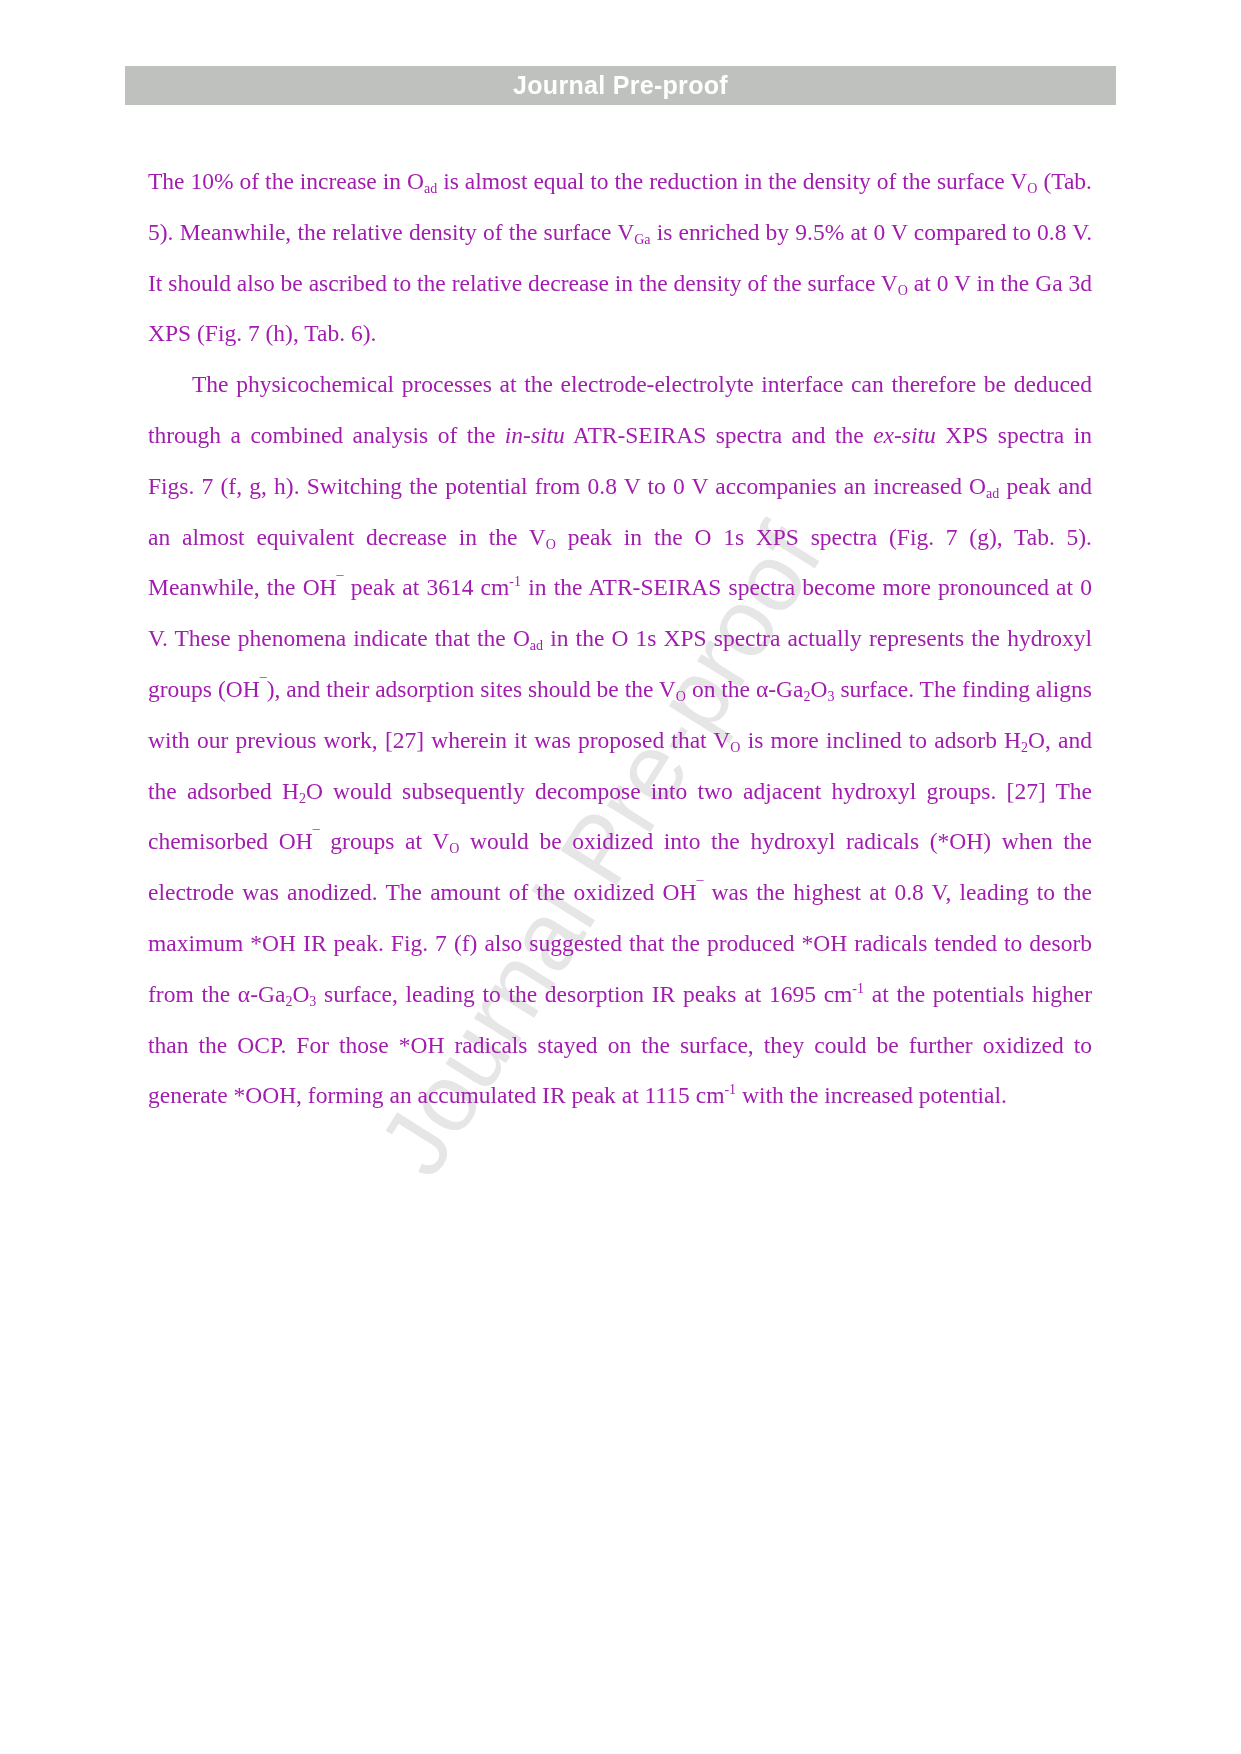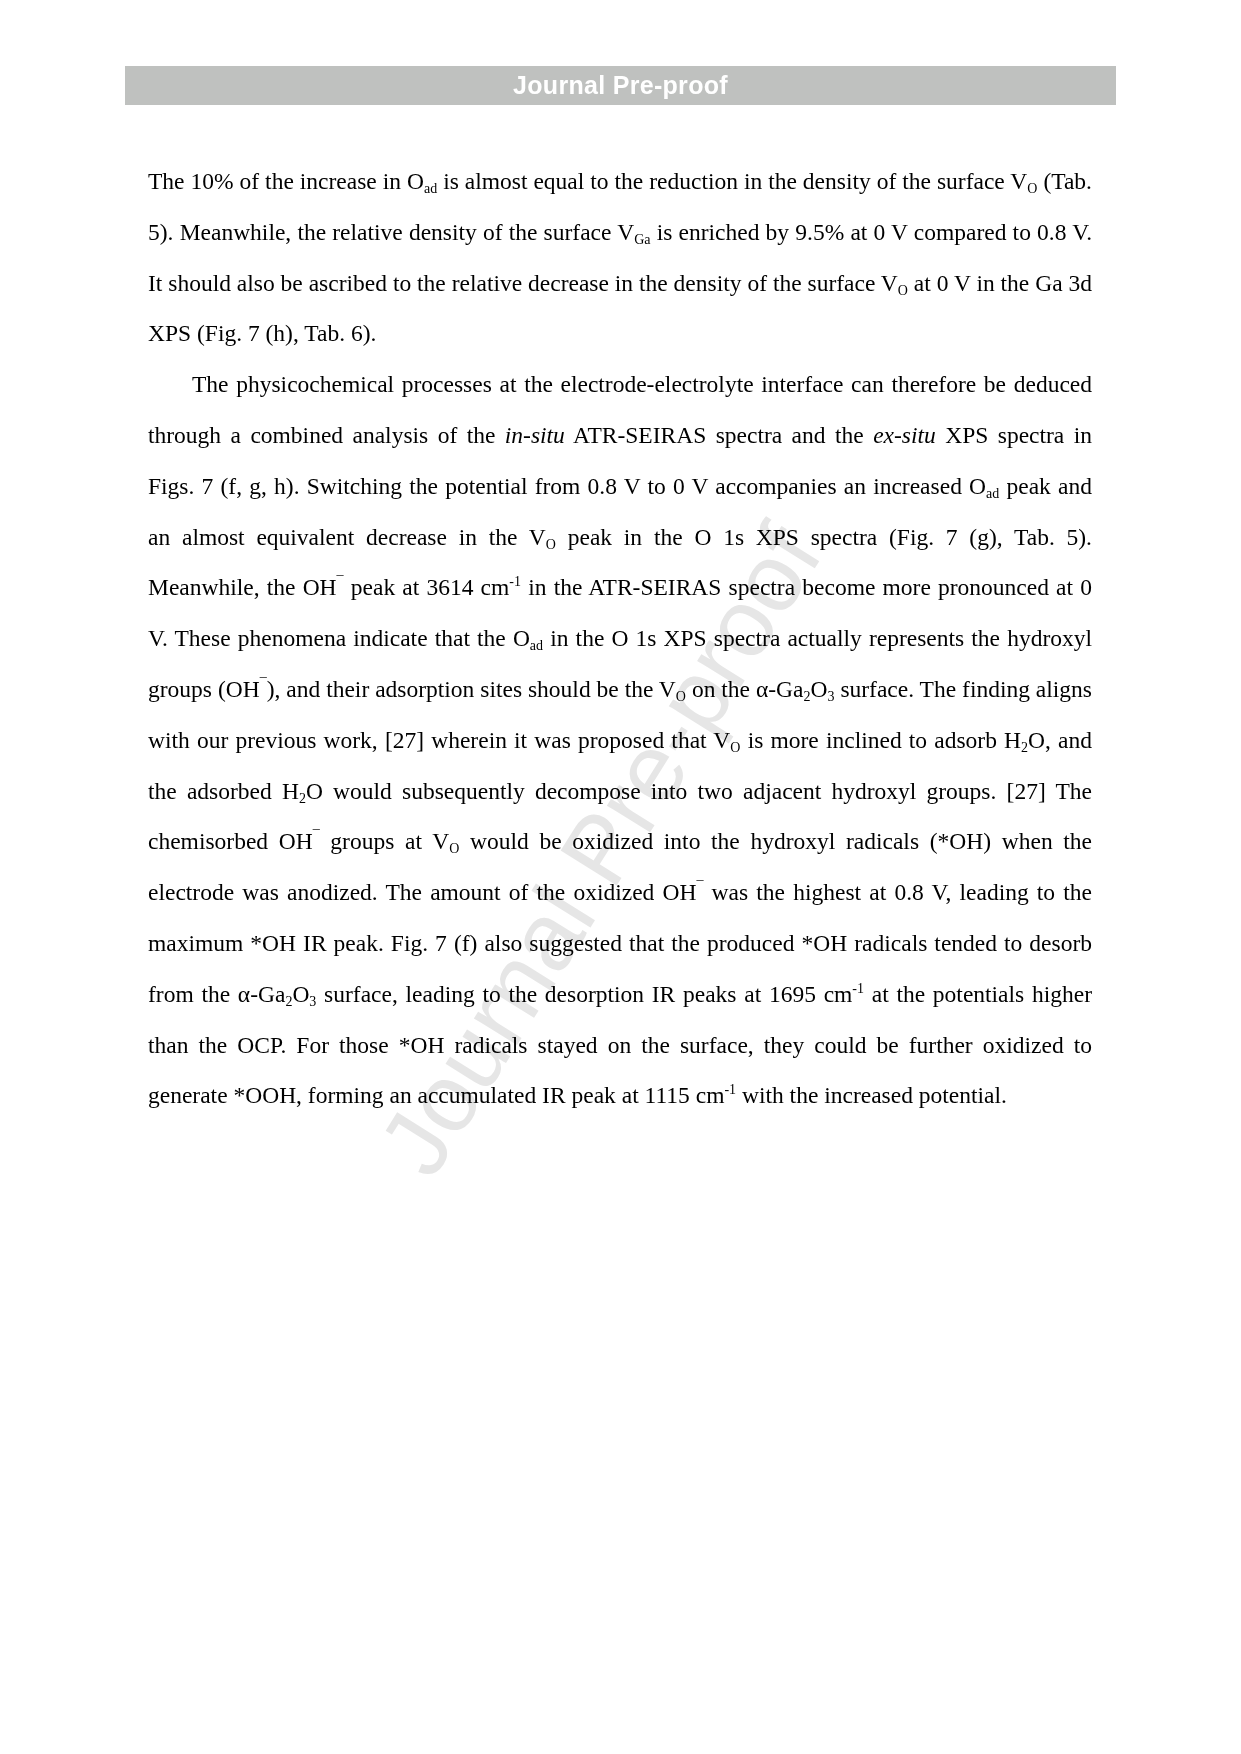--- a/index.html
+++ b/index.html
@@ -14,21 +14,21 @@
   }
   .watermark {
     position: absolute; left: 600px; top: 850px;
     transform: translate(-50%, -50%) rotate(-58deg);
     font-family: "Liberation Sans", sans-serif; font-size: 96px; color: #e6e6e6;
     white-space: nowrap; z-index: 0; pointer-events: none;
   }
   .body-text {
     position: absolute; left: 148px; top: 156px; width: 944px; z-index: 1;
     font-family: "Liberation Serif", serif; font-size: 23.5px; line-height: 50.8px;
-    color: #000000; text-align: justify;
+    color: #a21caf; text-align: justify;
   }
   .para { margin: 0; }
   .para.indent { text-indent: 44px; }
   sub { font-size: 14px; line-height: 0; vertical-align: -4px; }
   sup { font-size: 14px; line-height: 0; vertical-align: 9px; }
   i { font-style: italic; }
 </style>
 </head>
 <body>
 

